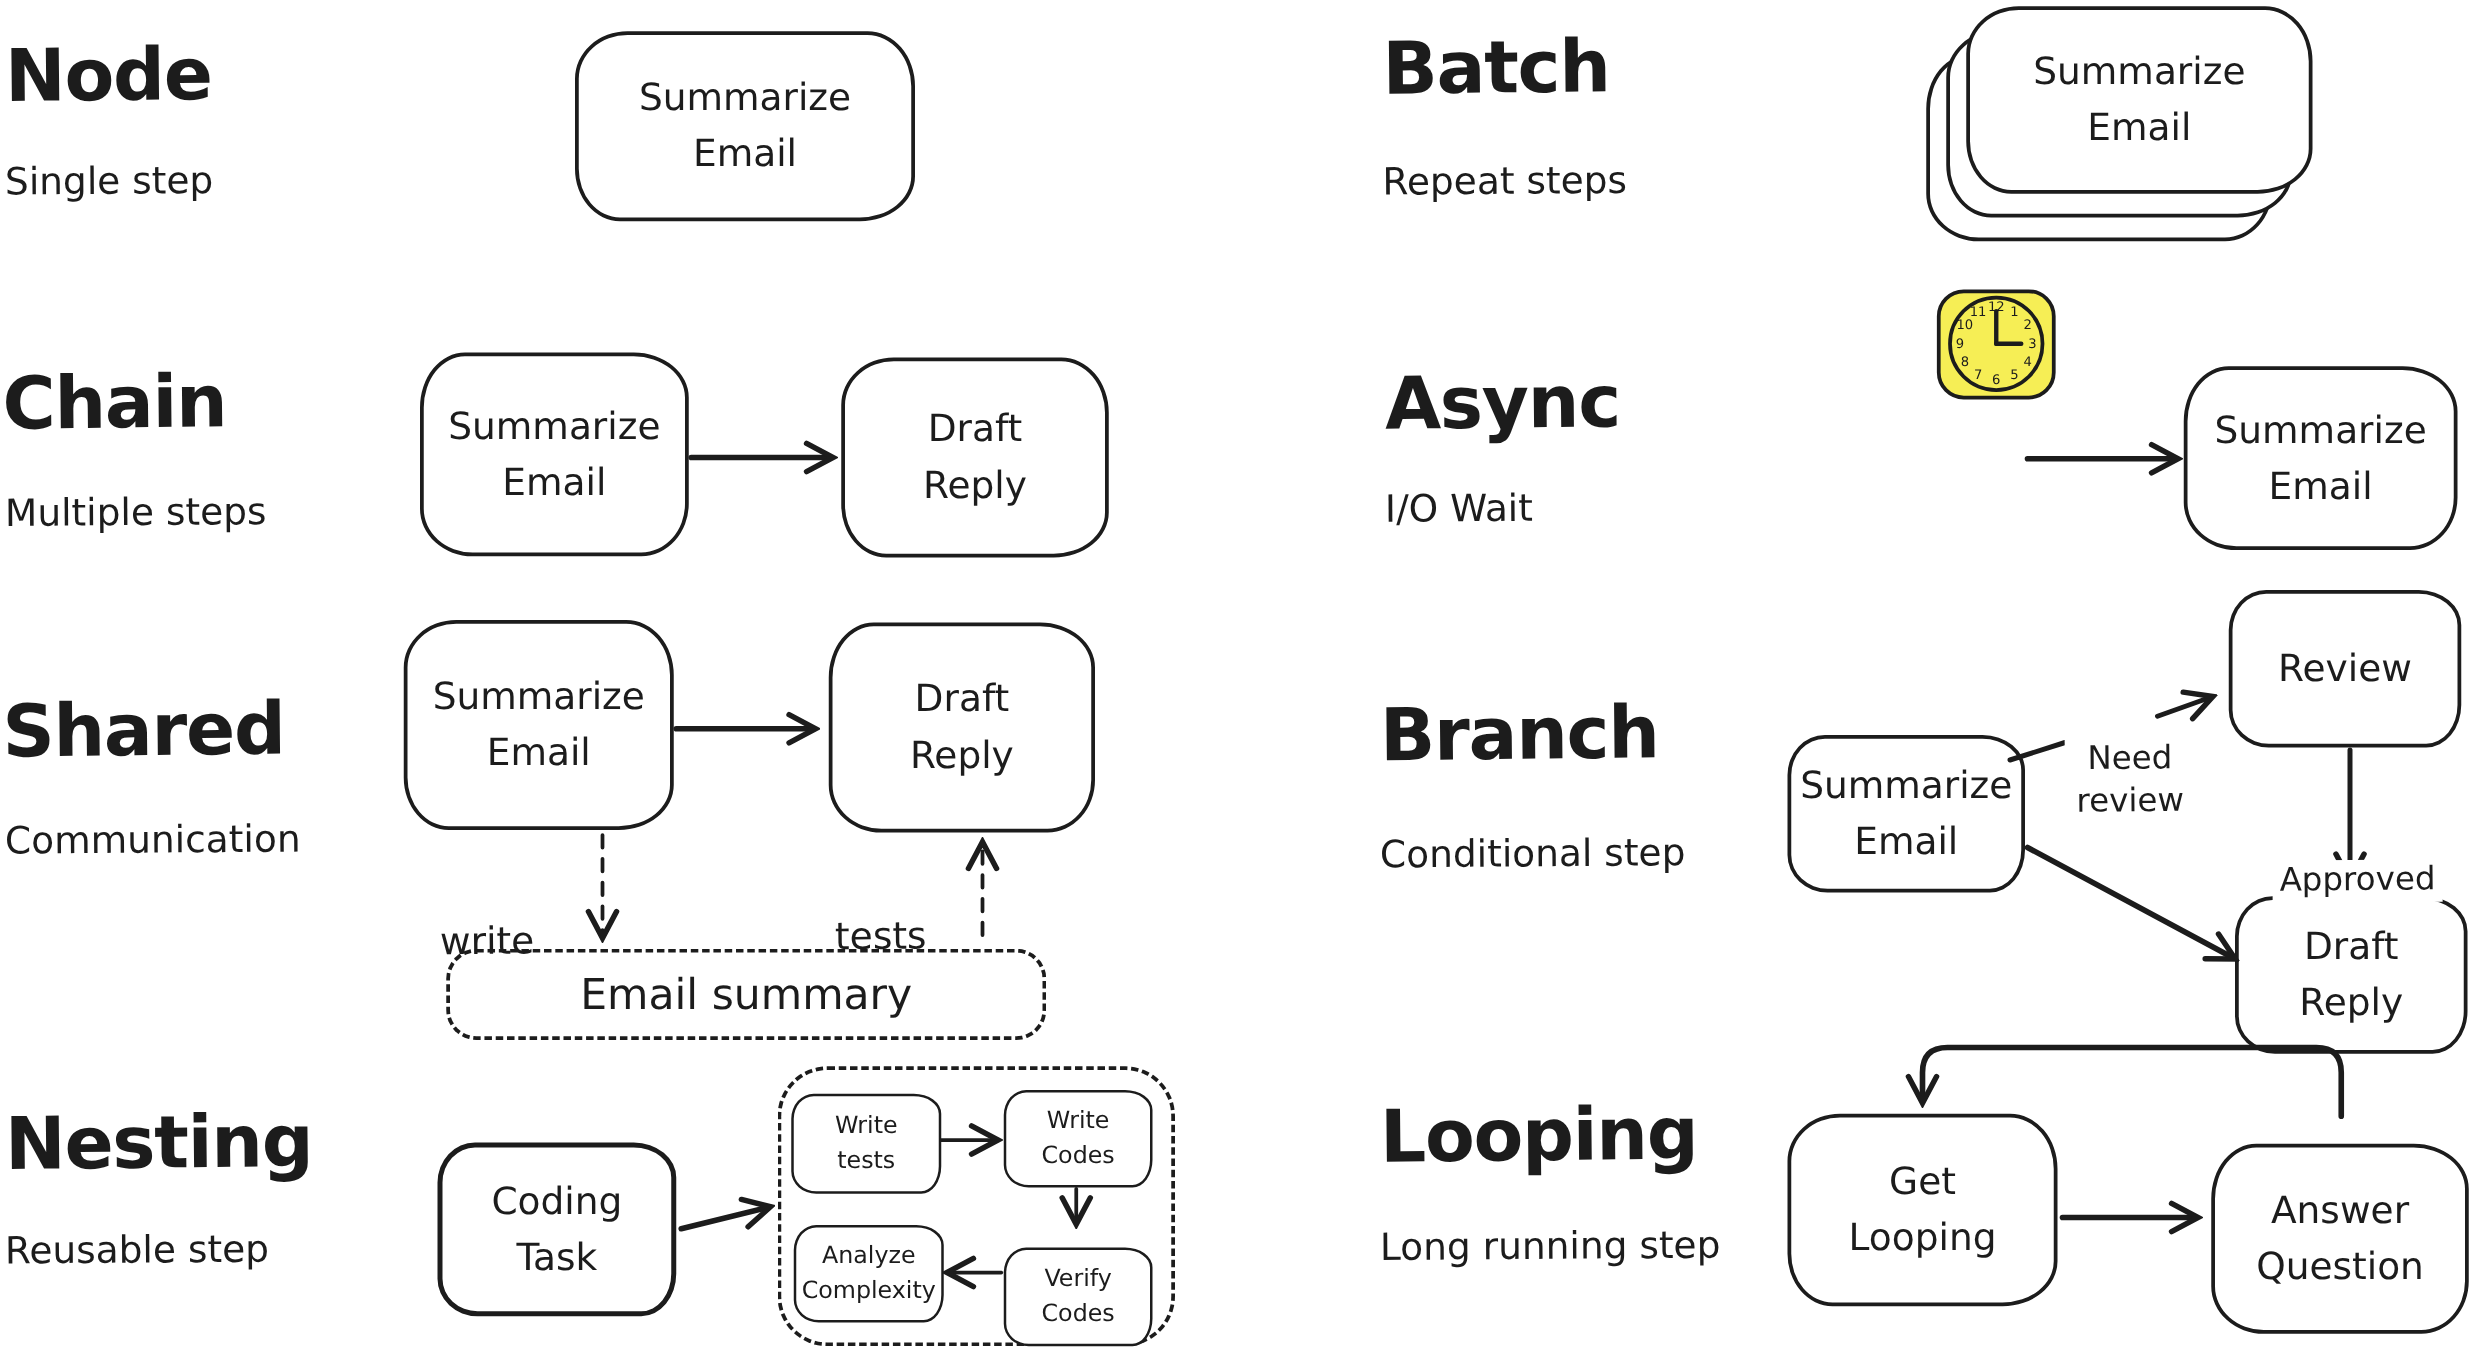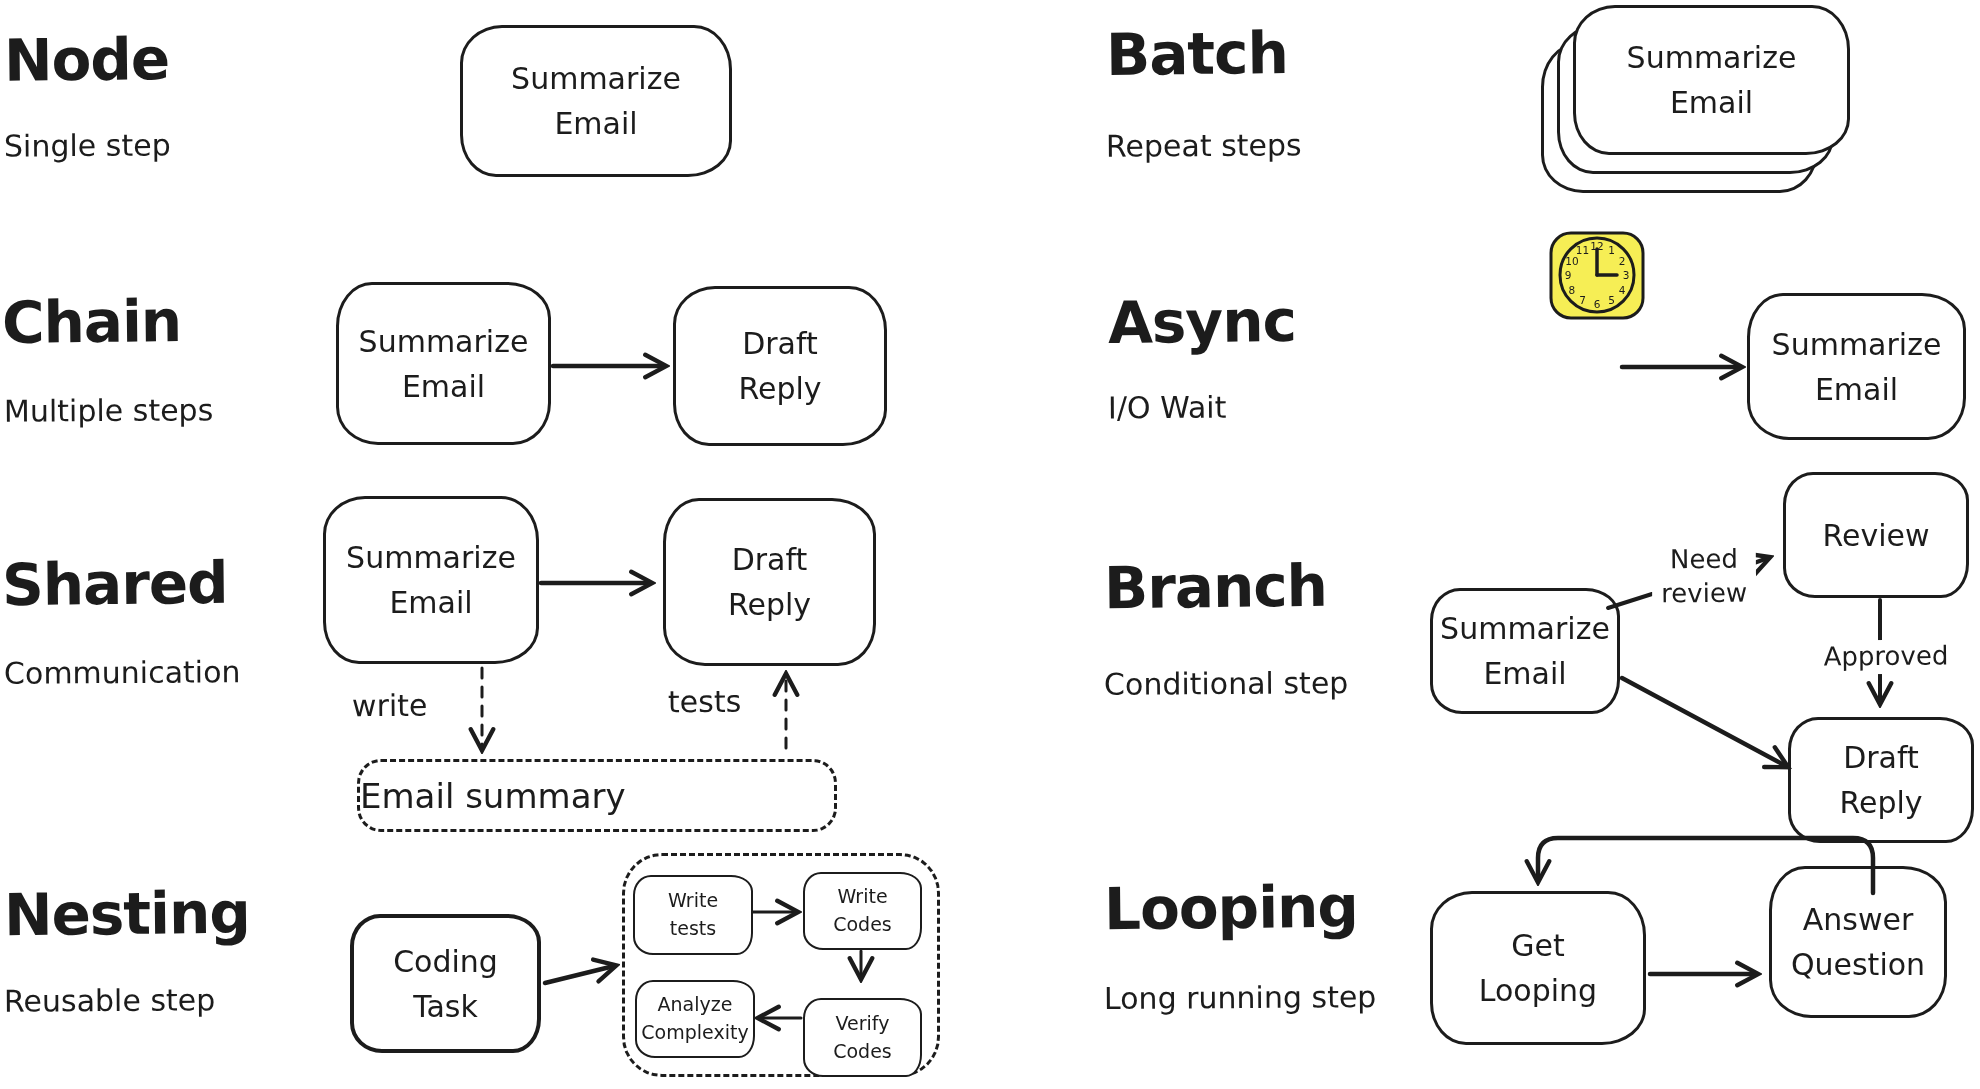--- a/index.html
+++ b/index.html
@@ -19,35 +19,35 @@
     position:absolute;box-sizing:border-box;background:#ffffff;
     border:3.5px solid #1c1c1c;display:flex;align-items:center;justify-content:center;
     text-align:center;z-index:1;
   }
   .box .lbl{white-space:pre-line;font-size:30px;line-height:1.5;}
   .rad-a{border-radius:42px 38px 44px 36px / 38px 44px 36px 42px;}
   .rad-b{border-radius:36px 44px 38px 42px / 44px 36px 42px 38px;}
   .rad-c{border-radius:30px 34px 28px 32px / 32px 28px 34px 30px;}
   .dashedbox{
     position:absolute;box-sizing:border-box;border:3.5px dashed #1c1c1c;background:transparent;
-    display:flex;align-items:center;text-align:center;z-index:1;
+    display:flex;align-items:center;justify-content:center;text-align:center;z-index:1;
     border-radius:24px;
   }
   .container-dashed{
     position:absolute;box-sizing:border-box;border:3px dashed #1c1c1c;background:transparent;
     border-radius:40px;z-index:0;
   }
   .innerbox{
     position:absolute;box-sizing:border-box;background:#ffffff;border:2.5px solid #1c1c1c;
     border-radius:18px 22px 16px 20px / 20px 16px 22px 18px;
     display:flex;align-items:center;justify-content:center;text-align:center;z-index:1;
   }
   .innerbox .lbl{white-space:pre-line;font-size:19px;line-height:1.45;}
   .edge-label{
-    position:absolute;font-size:30px;z-index:3;white-space:pre-line;transform:rotate(-0.5deg);
+    position:absolute;font-size:30px;z-index:3;white-space:pre-line;transform:rotate(-0.5deg);margin-top:48px;
   }
   .edge-label.small{font-size:26px;background:#ffffff;padding:0 4px;text-align:center;line-height:1.3;}
   svg.wires{position:absolute;left:0;top:0;z-index:2;pointer-events:none;}
   .clock-num{font-family:"DejaVu Sans",sans-serif;font-size:10.5px;fill:#1c1c1c;}
 </style>
 </head>
 <body>
 
 <div class="canvas">
 
@@ -141,21 +141,21 @@
   <div class="edge-label small" style="left:1652px;top:543px;width:96px">Need
 review</div>
   <div class="edge-label small" style="left:1818px;top:640px;width:128px">Approved</div>
 
   <div class="title" style="left:1104px;top:874px">Looping</div>
   <div class="subtitle" style="left:1104px;top:980px">Long running step</div>
   <div class="box rad-a" style="left:1430px;top:891px;width:216px;height:154px">
     <div class="lbl">Get
 Looping</div>
   </div>
-  <div class="box rad-b" style="left:1769px;top:866px;width:178px;height:152px">
+  <div class="box rad-b" style="left:1769px;top:915px;width:206px;height:152px">
     <div class="lbl">Answer
 Question</div>
   </div>
 
   <svg class="wires" width="1980" height="1089" viewBox="0 0 1980 1089">
     <defs>
       <marker id="ah" viewBox="0 0 24 24" refX="19" refY="12" markerWidth="30" markerHeight="30" markerUnits="userSpaceOnUse" orient="auto-start-reverse">
         <path d="M4,3 L21,12 L4,21" fill="none" stroke="#1c1c1c" stroke-width="3.5" stroke-linecap="round"></path>
       </marker>
     </defs>

